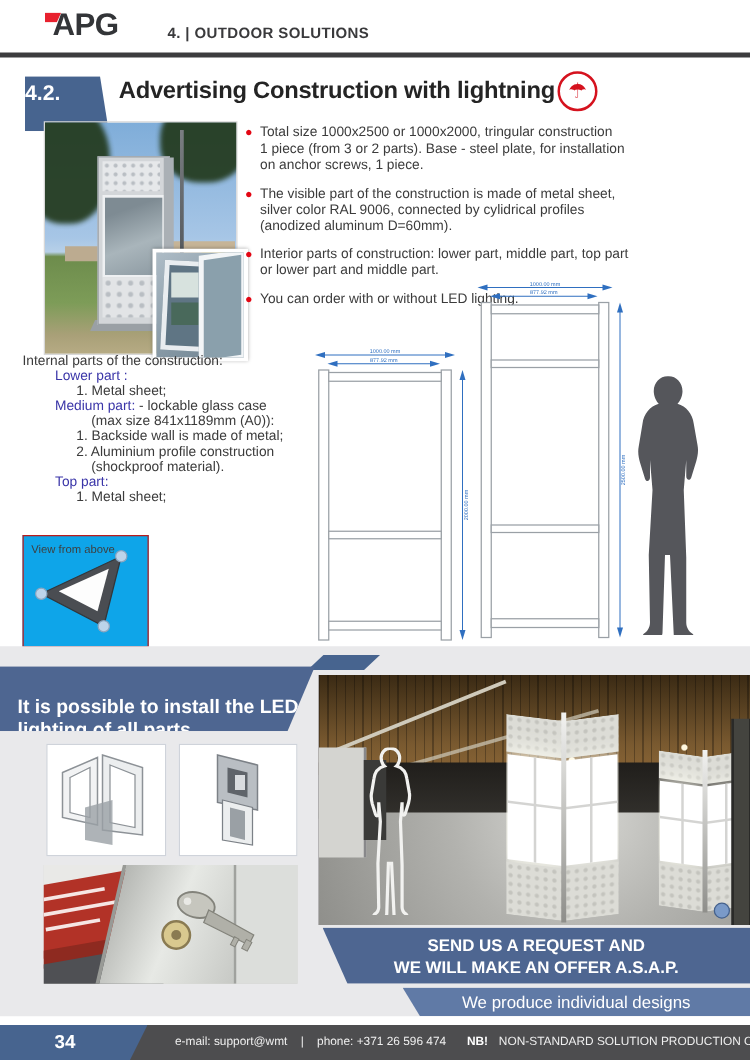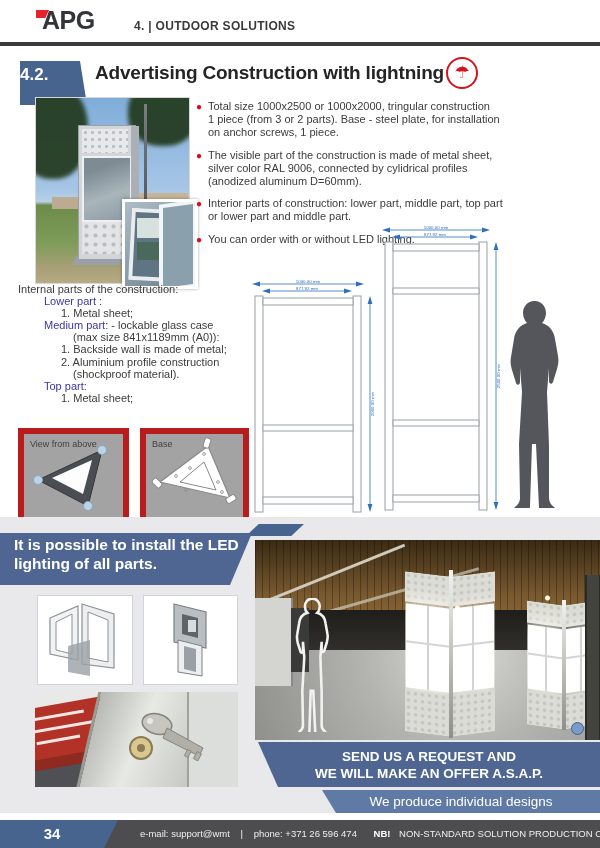--- a/index.html
+++ b/index.html
@@ -57,38 +57,38 @@
   .bullet{position:relative;padding-left:12px;margin-bottom:9px;font-size:11px;line-height:13.2px;color:#3b3b3b;}
   .dot{position:absolute;left:0;top:0;color:#e30613;font-size:10px;}
   .btext{white-space:pre-line;text-align:right;}
 
   
   .ip{left:18px;top:283px;width:245px;font-size:11px;line-height:12.1px;color:#3b3b3b;}
   .ind1{margin-left:26px;}  .ind2{margin-left:43px;}  .ind3{margin-left:55px;}
   .ip-blue{color:#3a35a8;}
 
   
-  .dbox{background:#a3a3a3;border:6px solid #b91c1c;}
+  .dbox{background:#0ea5e9;border:1px solid #b91c1c;}
   .vbox{left:18px;top:428px;width:99px;height:88px;}
   .bbox{left:140px;top:428px;width:97px;height:88px;}
   .dbox-label{position:absolute;left:6px;top:5px;font-size:9px;color:#3f3f3f;}
 
   
   .dim{stroke:#2f6fc0;stroke-width:.8;}
   .dimf{fill:#2f6fc0;}
   .dimt{fill:#2f6fc0;font-size:4.4px;font-family:"Liberation Sans",sans-serif;}
   .frm{fill:#ffffff;stroke:#9aa0a6;stroke-width:1;}
 
   
   .lower-bg{left:0;top:517px;width:600px;height:296px;background:#e9e9eb;}
   .blue-wedge{left:246px;top:524px;width:58px;height:12px;background:#47648f;
               clip-path:polygon(22% 0,100% 0,78% 100%,0 100%);}
   .led-banner{left:0;top:533px;width:252px;height:52px;background:#4e6691;
               clip-path:polygon(0 0,100% 0,calc(100% - 22px) 100%,0 100%);
-              color:#fff;font-weight:bold;font-size:15.5px;line-height:19px;padding:2px 0 0 14px;box-sizing:border-box;}
+              color:#fff;font-weight:bold;font-size:15.5px;line-height:19px;padding:23px 0 0 14px;box-sizing:border-box;}
 
   
   .ledbox{background:#fff;border:1px solid #cfd3da;}
   .lb1{left:37px;top:595px;width:94px;height:88px;}
   .lb2{left:143px;top:595px;width:93px;height:88px;}
 
   
   .photo-lock{left:35px;top:692px;width:203px;height:95px;overflow:hidden;background:#d4d4d0;}
   .lk-white{left:0;top:0;width:90px;height:30px;background:#e9e9e7;transform:rotate(-10deg) translate(-8px,-10px);}
   .lk-poster{left:-8px;top:10px;width:88px;height:58px;background:#b23227;transform:rotate(-10deg);}
@@ -223,36 +223,20 @@
     <span class="dbox-label">View from above</span>
     <svg width="97" height="86" viewBox="0 0 97 86">
       <polygon points="78,16 64,72 14,46" fill="#4a4d52" stroke="#33363a" stroke-width="1"></polygon>
       <polygon points="68,26 59,60 28,44" fill="#fdfdfd"></polygon>
       <circle cx="78" cy="16" r="4.5" fill="#bcd4ea" stroke="#8aa6c0"></circle>
       <circle cx="64" cy="72" r="4.5" fill="#bcd4ea" stroke="#8aa6c0"></circle>
       <circle cx="14" cy="46" r="4.5" fill="#bcd4ea" stroke="#8aa6c0"></circle>
     </svg>
   </div>
 
-  <div class="abs dbox bbox">
-    <span class="dbox-label">Base</span>
-    <svg width="95" height="86" viewBox="0 0 95 86">
-      <polygon points="62,12 84,64 14,48" fill="#ffffff" stroke="#8a8a8a" stroke-width="1.2"></polygon>
-      <polygon points="58,28 70,56 34,48" fill="#ffffff" stroke="#8a8a8a" stroke-width="1"></polygon>
-      <circle cx="58" cy="20" r="1.4" fill="none" stroke="#8a8a8a" stroke-width=".8"></circle>
-      <circle cx="72" cy="48" r="1.4" fill="none" stroke="#8a8a8a" stroke-width=".8"></circle>
-      <circle cx="30" cy="42" r="1.4" fill="none" stroke="#8a8a8a" stroke-width=".8"></circle>
-      <circle cx="44" cy="34" r="1.4" fill="none" stroke="#8a8a8a" stroke-width=".8"></circle>
-      <circle cx="76" cy="58" r="1.4" fill="none" stroke="#8a8a8a" stroke-width=".8"></circle>
-      <circle cx="40" cy="56" r="1.4" fill="none" stroke="#8a8a8a" stroke-width=".8"></circle>
-      <rect x="58" y="4" width="6" height="10" rx="2" transform="rotate(18 61 9)" fill="#fff" stroke="#8a8a8a"></rect>
-      <rect x="82" y="60" width="6" height="10" rx="2" transform="rotate(60 85 65)" fill="#fff" stroke="#8a8a8a"></rect>
-      <rect x="8" y="44" width="6" height="10" rx="2" transform="rotate(-45 11 49)" fill="#fff" stroke="#8a8a8a"></rect>
-    </svg>
-  </div>
 
   <svg class="abs" style="left:250px;top:278px;" width="128" height="236" viewBox="0 0 128 236">
     <line class="dim" x1="6" y1="6" x2="110" y2="6"></line>
     <polygon class="dimf" points="2,6 10,3.6 10,8.4"></polygon>
     <polygon class="dimf" points="114,6 106,3.6 106,8.4"></polygon>
     <text class="dimt" x="58" y="4.6" text-anchor="middle">1000.00 mm</text>
     <line class="dim" x1="16" y1="13" x2="98" y2="13"></line>
     <polygon class="dimf" points="12,13 20,10.6 20,15.4"></polygon>
     <polygon class="dimf" points="102,13 94,10.6 94,15.4"></polygon>
     <text class="dimt" x="57" y="11.6" text-anchor="middle">877.92 mm</text>

